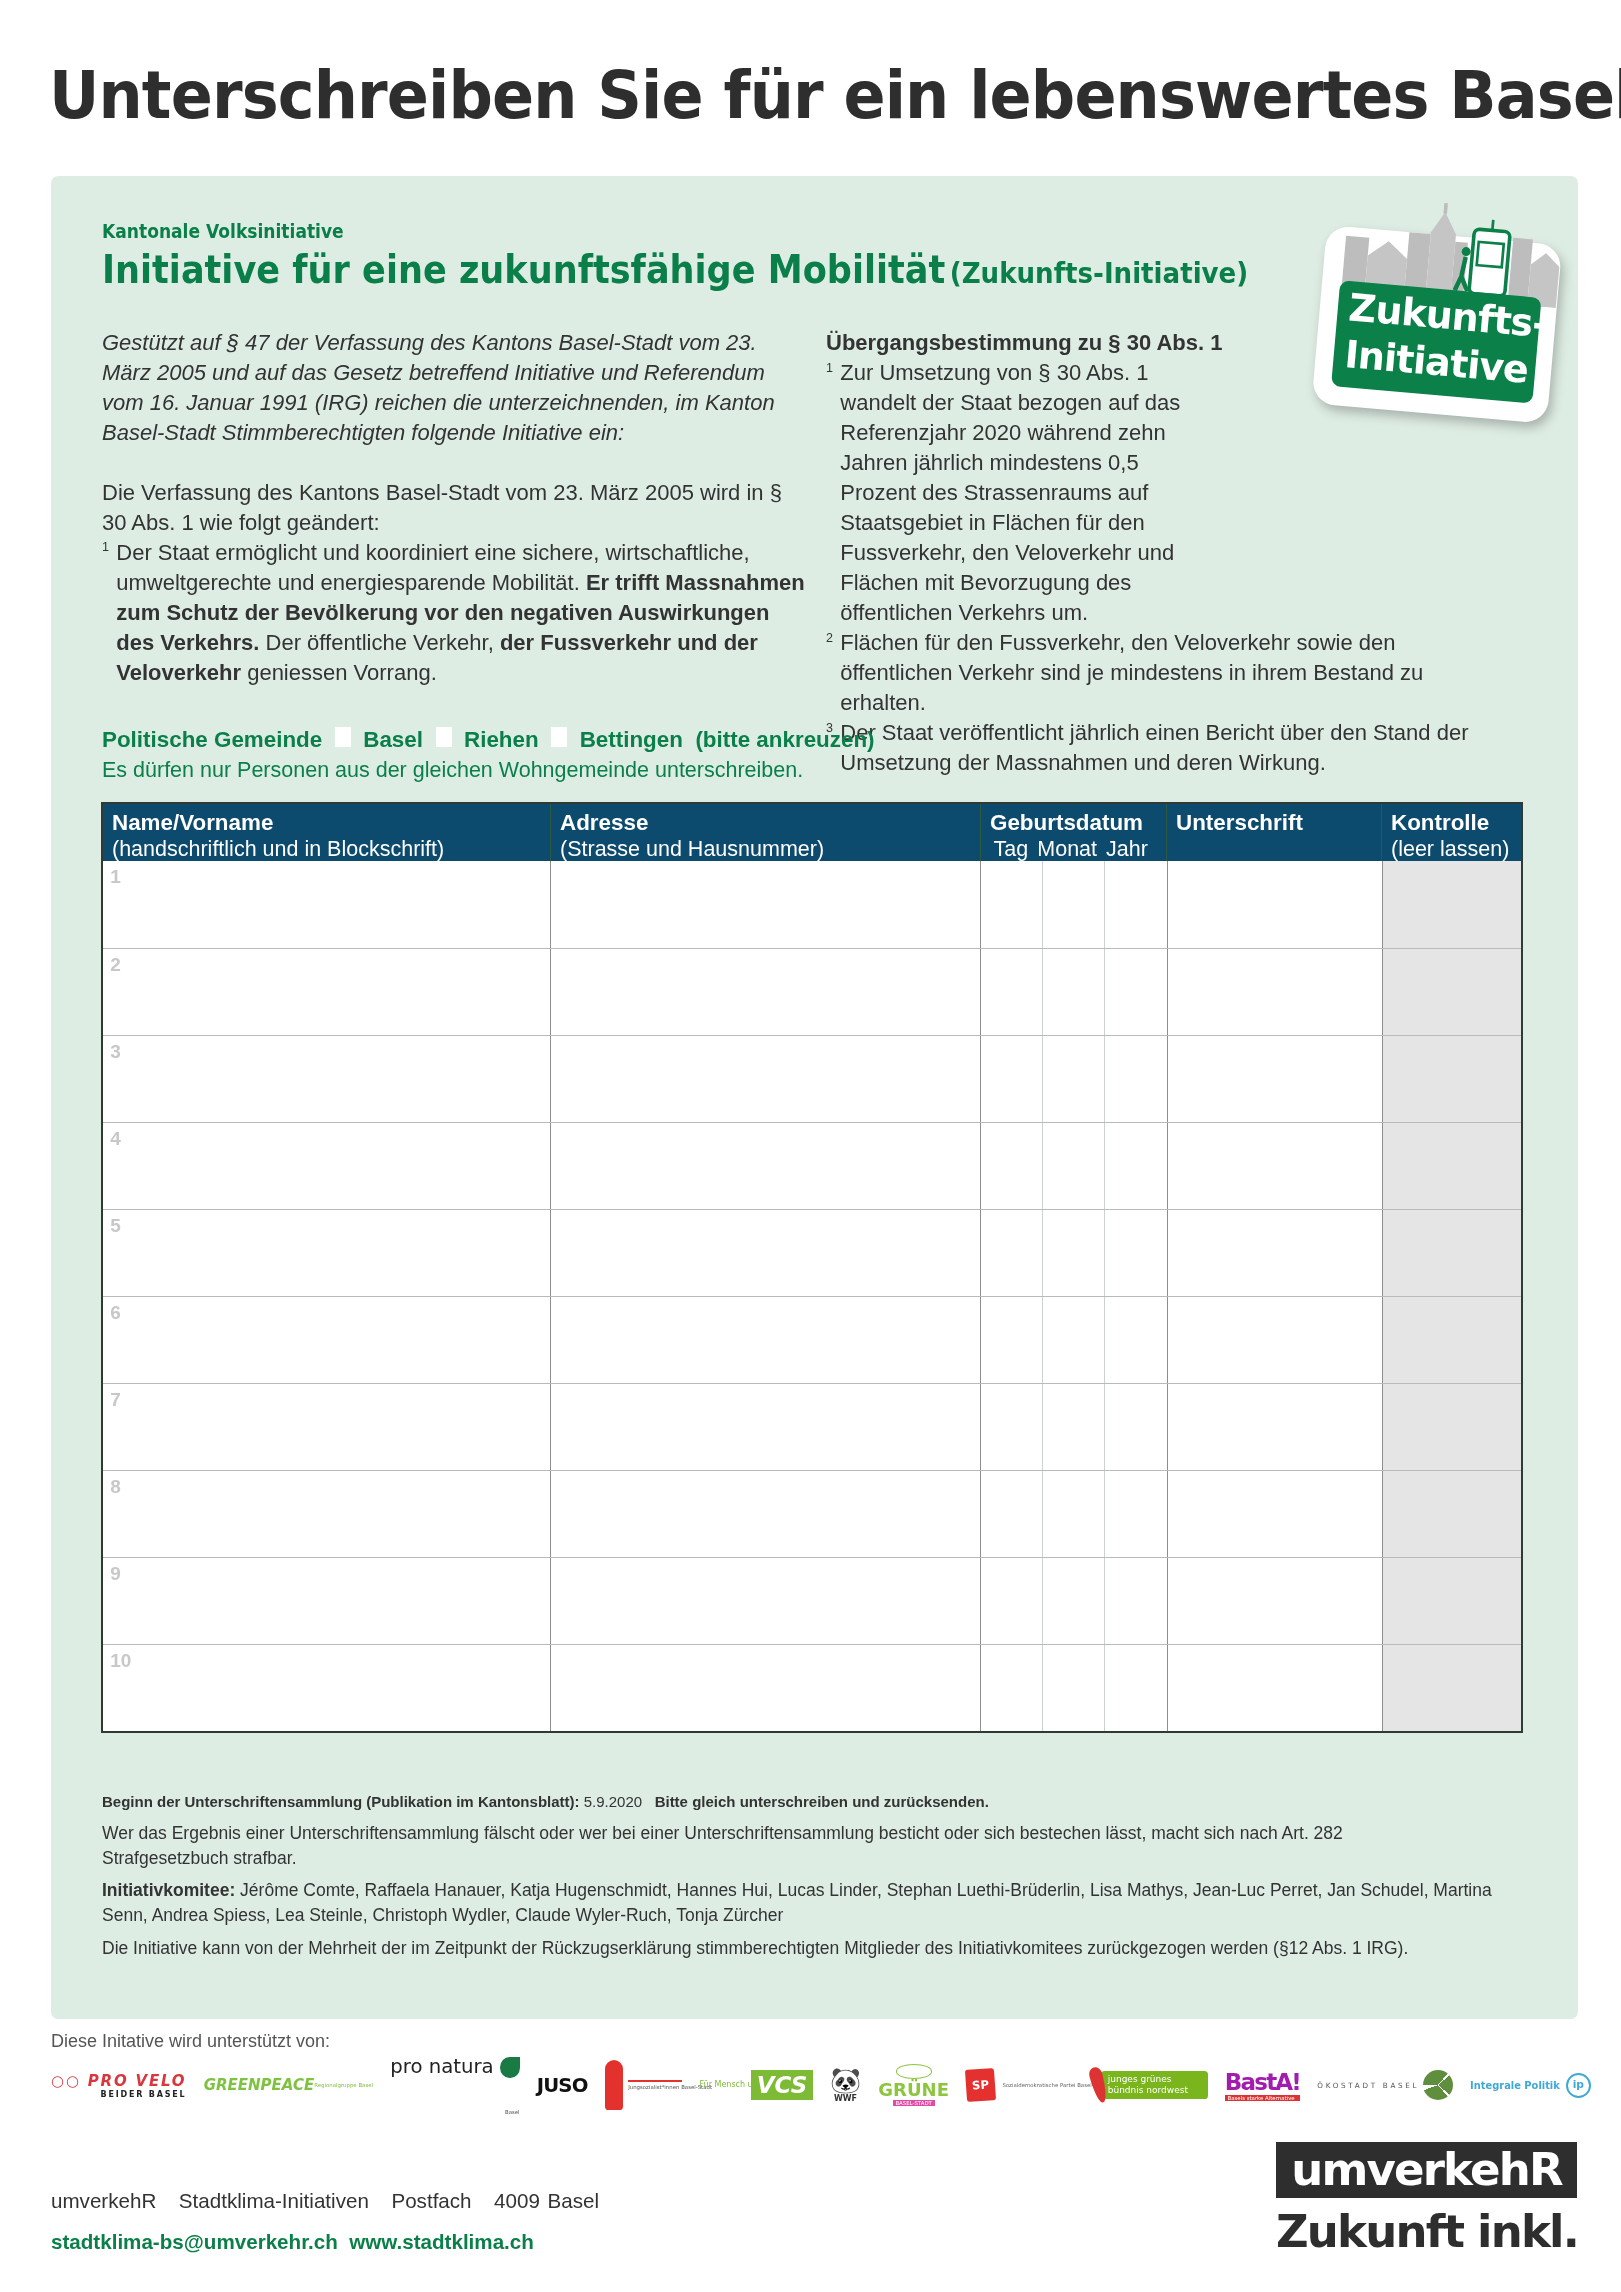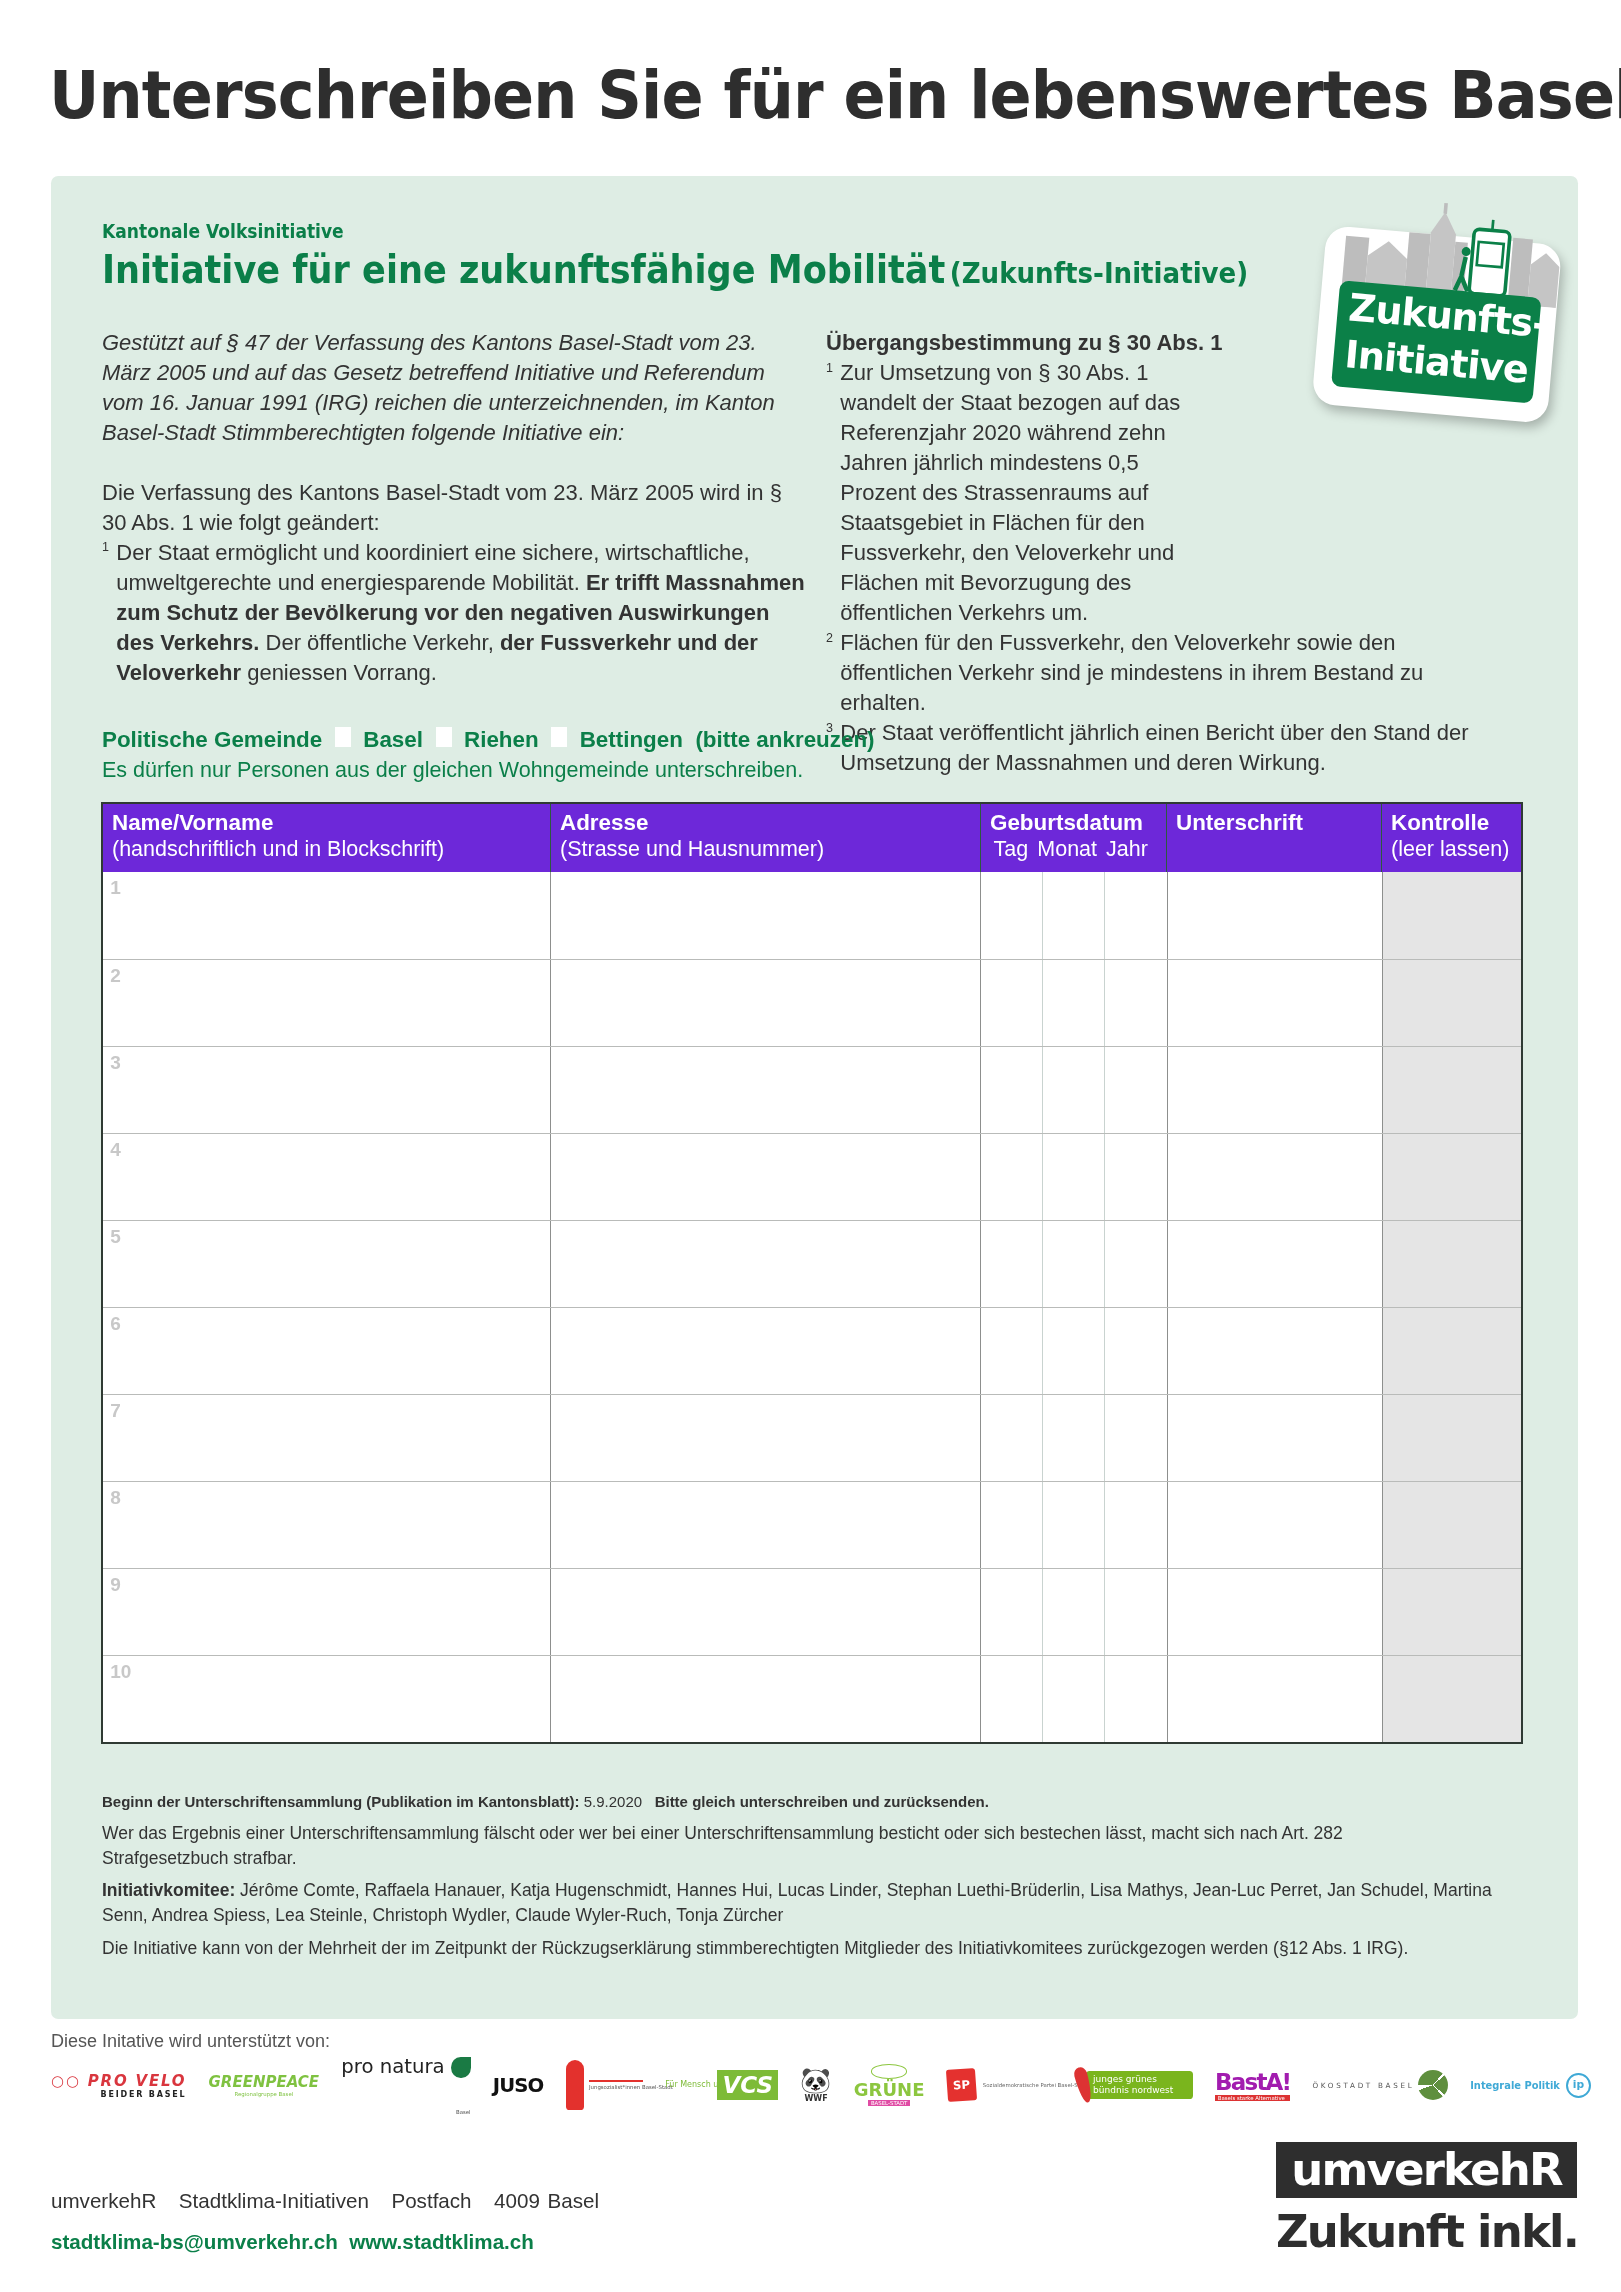--- a/index.html
+++ b/index.html
@@ -46,21 +46,21 @@
   .para { position: relative; padding-left: 14.3px; }
   .para sup { position: absolute; left: 0; top: -5.4px; font-size: 12.5px; }
   .bold { font-weight: bold; }
   .rtitle { font-weight: bold; }
 
   .municipality { position: absolute; left: 102px; top: 727px; font-size: 22.4px; font-weight: bold; color: #0b7f49; white-space: nowrap; display: flex; align-items: flex-start; gap: 12.5px; }
   .checkbox { display: inline-block; width: 16px; height: 19.7px; background: #ffffff; }
   .municipality-note { position: absolute; left: 102px; top: 758px; font-size: 21.5px; color: #0b7f49; white-space: nowrap; }
 
   .sig-table { position: absolute; left: 101px; top: 802px; width: 1422px; border: 2.7px solid #2f3a33; background: #fff; }
-  .thead { display: flex; height: 68px; background: #6d28d9; color: #fff; }
+  .thead { display: flex; height: 57px; background: #0c4a6e; color: #fff; }
   .th { padding: 5.4px 9px; border-right: 0.9px solid #2d5a40; }
   .th:last-child { border-right: none; }
   .th .t1 { font-weight: bold; font-size: 22.4px; line-height: 27px; white-space: nowrap; }
   .th .t2 { font-size: 21.5px; line-height: 27px; white-space: nowrap; }
   .c-name { width: 448px; } .c-addr { width: 430px; } .c-date { width: 186px; } .c-sig { width: 215px; } .c-ctrl { width: 138px; }
   .date-sub { display: flex; gap: 9px; padding-left: 3.6px; }
   .trow { display: flex; height: 87px; border-top: 1.8px solid #b9bbb9; }
   .trow:first-of-type { border-top: none; }
   .td { border-right: 0.9px solid #8d8f8d; height: 100%; position: relative; }
   .td.thin { border-right: 0.9px solid #c9d3d0; }
@@ -315,21 +315,21 @@
 
 <div class="support-label">Diese Initative wird unterstützt von:</div>
 <div class="logos" id="logos">
     <div class="logo">
       <div style="display:flex;flex-direction:column;align-items:flex-end;">
         <div style="color:#d9363e;font-weight:bold;font-style:italic;font-size:15px;letter-spacing:1.8px;"><span>○○ </span><span>PRO VELO</span></div>
         <div style="font-size:8px;font-weight:bold;letter-spacing:1.8px;color:#222;">BEIDER BASEL</div>
       </div>
     </div>
     <div class="logo">
-      <div style="display:flex;flex-direction:column;align-items:center;">
+      <div style="display:flex;flex-direction:row;align-items:center;">
         <div style="color:#7fc241;font-weight:bold;font-style:italic;font-size:15px;">GREENPEACE</div>
         <div style="font-size:5.4px;color:#7fc241;">Regionalgruppe Basel</div>
       </div>
     </div>
     <div class="logo">
       <div style="display:flex;flex-direction:column;align-items:flex-end;gap:31px;">
         <div style="font-size:19.7px;color:#222;"><span>pro natura</span> <span style="display:inline-block;width:19.7px;height:21.5px;border-radius:50% 0 50% 50%;background:#1a7a44;vertical-align:middle;"></span></div>
         <div style="font-size:5.4px;color:#555;">Basel</div>
       </div>
     </div>

